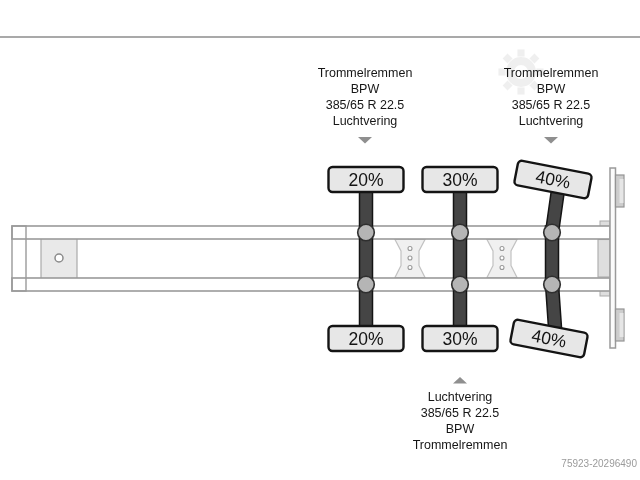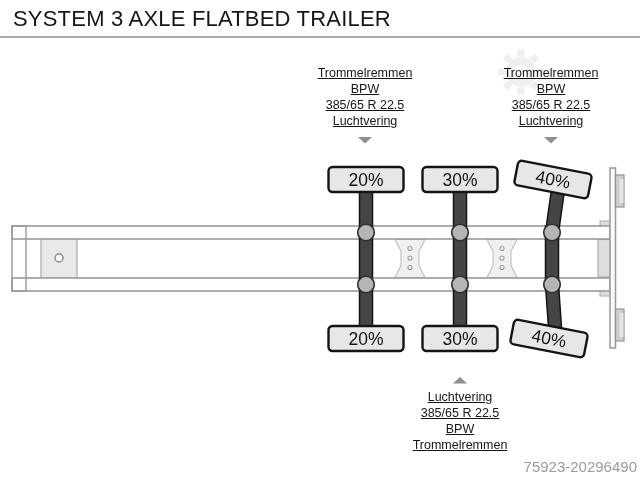--- a/index.html
+++ b/index.html
@@ -6,34 +6,33 @@
   .stage{
     position:relative;width:640px;height:480px;background:#fff;overflow:hidden;
     font-family:"Liberation Sans",sans-serif;color:#1a1a1a;
   }
   .page-title{
     position:absolute;left:13px;top:6px;font-size:22px;line-height:26px;
     font-weight:400;letter-spacing:0.2px;color:#161616;white-space:nowrap;
   }
   .divider{position:absolute;left:0;top:36px;width:640px;height:2px;background:#a9a9a9;}
   .ref-number{position:absolute;left:13px;top:43px;font-size:12px;color:#222;}
-  .label-block{position:absolute;width:200px;text-align:center;font-size:12.5px;line-height:16px;color:#161616;z-index:2;text-decoration:underline;}
+  .label-block{position:absolute;width:200px;text-align:center;font-size:12.5px;line-height:16px;color:#161616;z-index:2;}
   .label-block.tl{left:265px;top:65px;}
   .label-block.tr{left:451px;top:65px;}
   .label-block.bt{left:360px;top:389px;}
   .diagram-svg{position:absolute;left:0;top:0;z-index:1;}
-  .image-id{position:absolute;right:3px;top:458px;font-size:15px;color:#9b9b9b;z-index:2;}
+  .image-id{position:absolute;right:3px;top:458px;font-size:10px;color:#9b9b9b;z-index:2;}
   svg text{font-family:"Liberation Sans",sans-serif;}
 </style>
 </head>
 <body>
 
 <div class="stage">
 
-  <div class="page-title">SYSTEM 3 AXLE FLATBED TRAILER</div>
   <div class="divider"></div>
 
   <div class="label-block tl">
     <div>Trommelremmen</div>
     <div>BPW</div>
     <div>385/65 R 22.5</div>
     <div>Luchtvering</div>
   </div>
 
   <div class="label-block tr">

